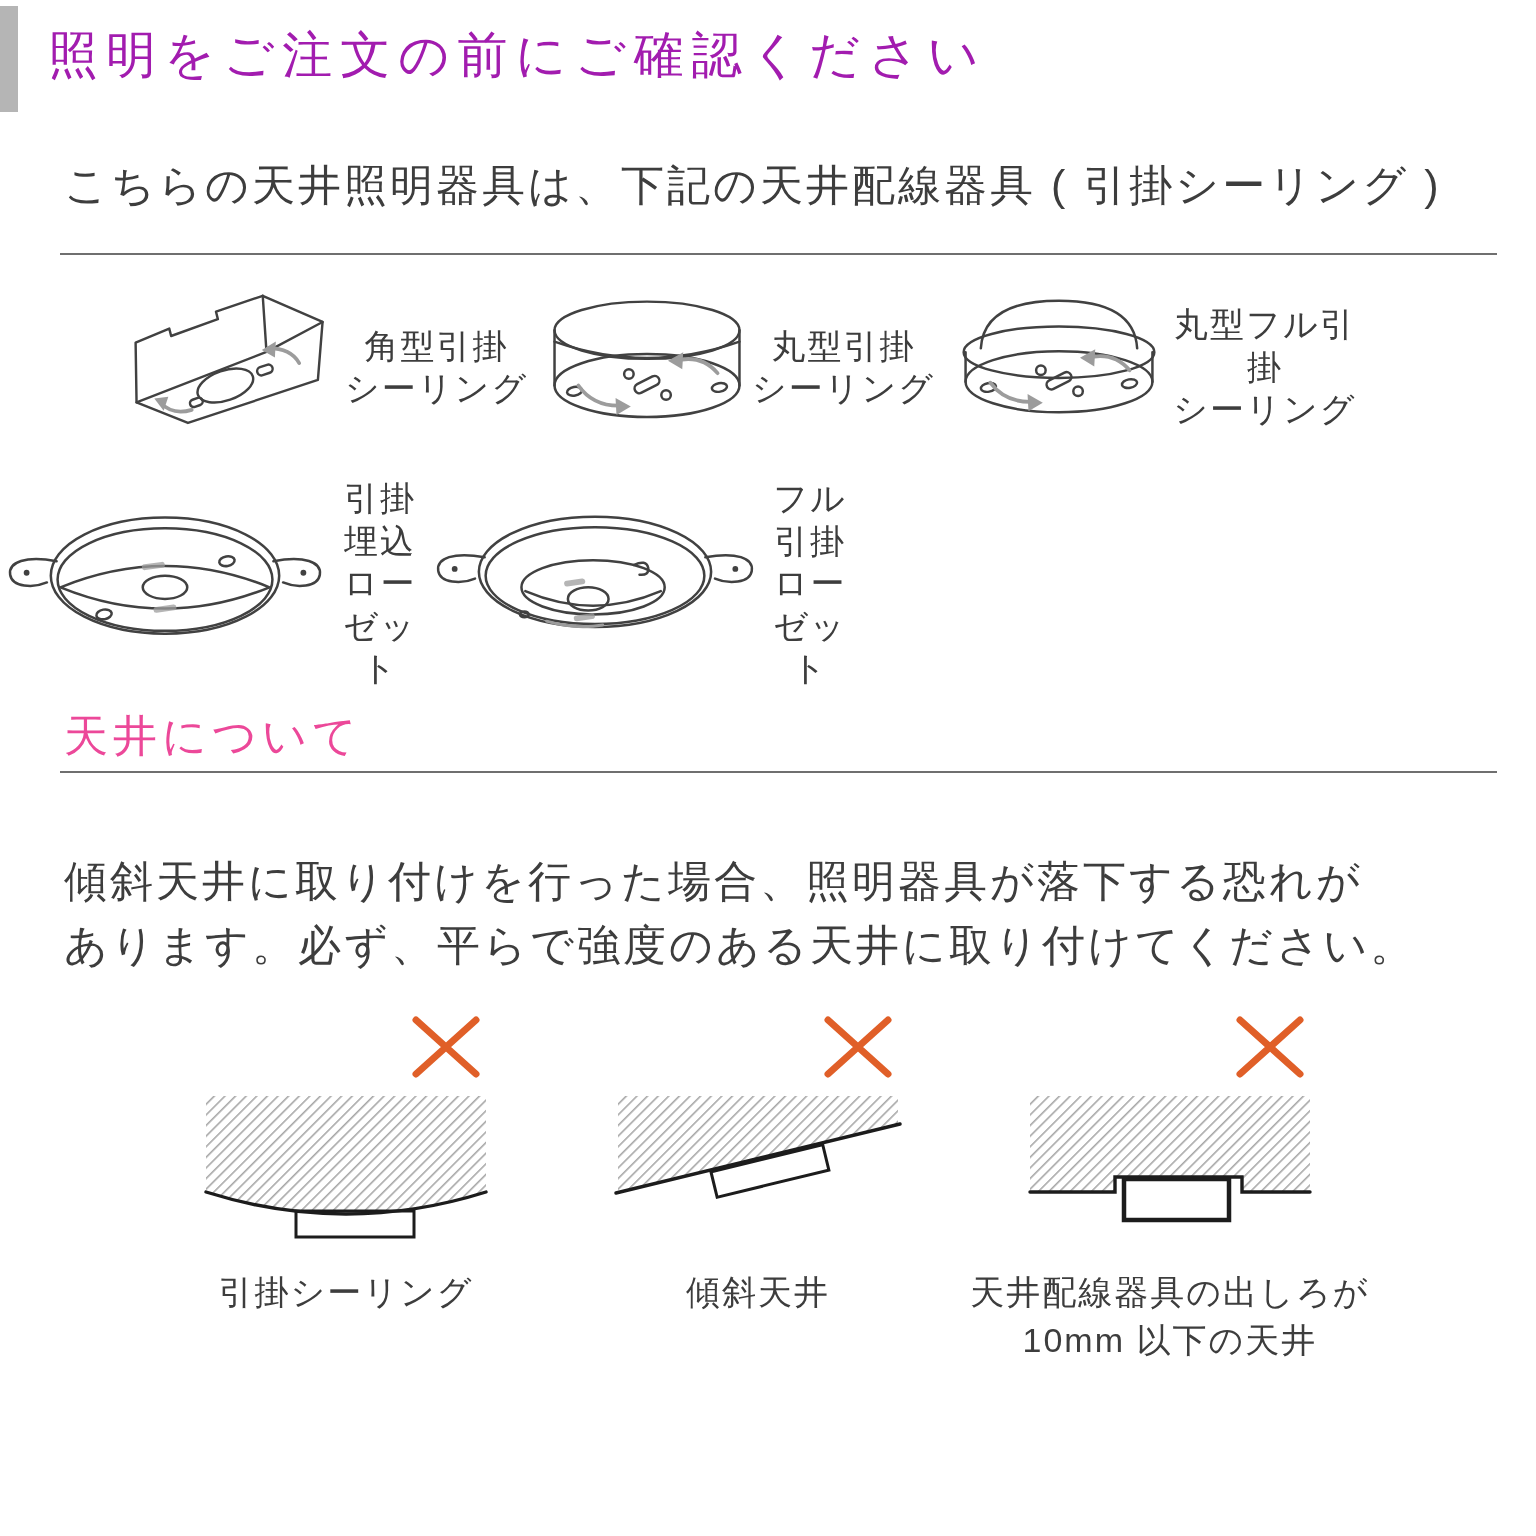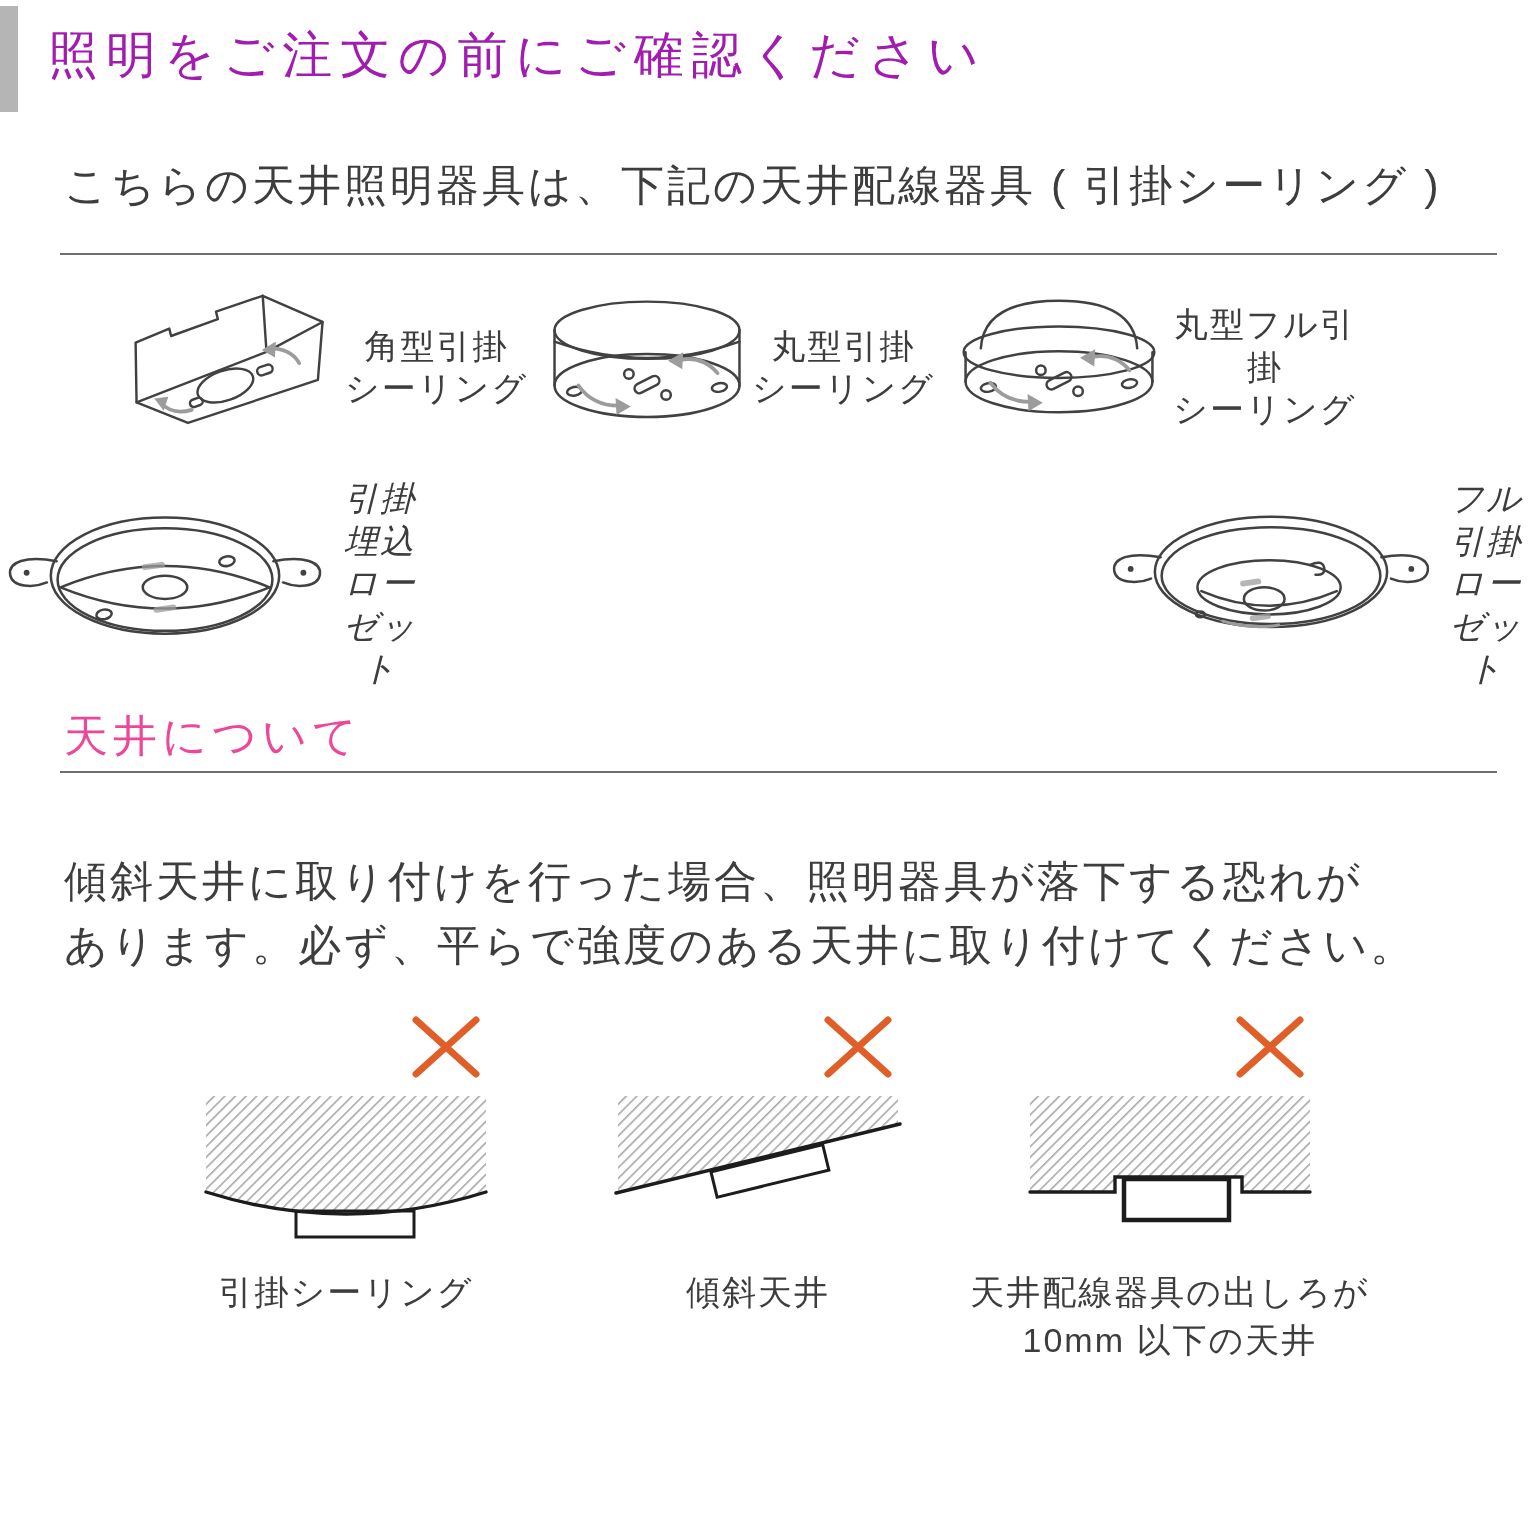--- a/index.html
+++ b/index.html
@@ -13,21 +13,21 @@
   .para{margin-left:64px;margin-right:40px;font-size:43px;letter-spacing:3px;line-height:1.5;color:#3d3d3d;}
   .intro{margin-top:66px;}
   .warning{margin-top:76px;}
   .rule{border:none;border-top:2.5px solid var(--divider,#6f6f6f);margin:0 0 0 60px;width:1437px;}
   .rule-1{margin-top:36px;}
   .rule-2{margin-top:8px;}
   .section-title{margin:18px 0 0 64px;font-size:44px;font-weight:400;letter-spacing:5px;color:#ec4899;line-height:1.25;}
 
   .fixture-row-1{display:flex;padding:0 170px 0 130px;margin-top:32px;}
   .fixture-row-1 .fixture{width:33.33%;}
-  .fixture-row-2{display:flex;justify-content:space-between;margin-top:30px;font-style:italic;}
+  .fixture-row-2{display:flex;justify-content:flex-start;margin-top:30px;}
   .fixture-row-2 .fixture{width:430px;}
   .fixture{display:flex;flex-direction:row;align-items:center;}
   .f-draw{height:150px;display:flex;align-items:flex-end;justify-content:center;}
   .f-draw-2{height:155px;}
   .f-label{margin-top:10px;font-size:34px;line-height:1.25;letter-spacing:2px;text-align:center;color:#3d3d3d;}
 
   .ln{fill:none;stroke:var(--drawing-line,#414141);stroke-width:2.6;stroke-linecap:round;stroke-linejoin:round;}
   .gray{fill:none;stroke:var(--arrow-gray,#9c9c9c);stroke-width:4;stroke-linecap:round;}
   .gray2{fill:none;stroke:var(--arrow-gray,#9c9c9c);stroke-width:3;stroke-linecap:round;}
   .grayfill{fill:var(--arrow-gray,#9c9c9c);stroke:none;}

